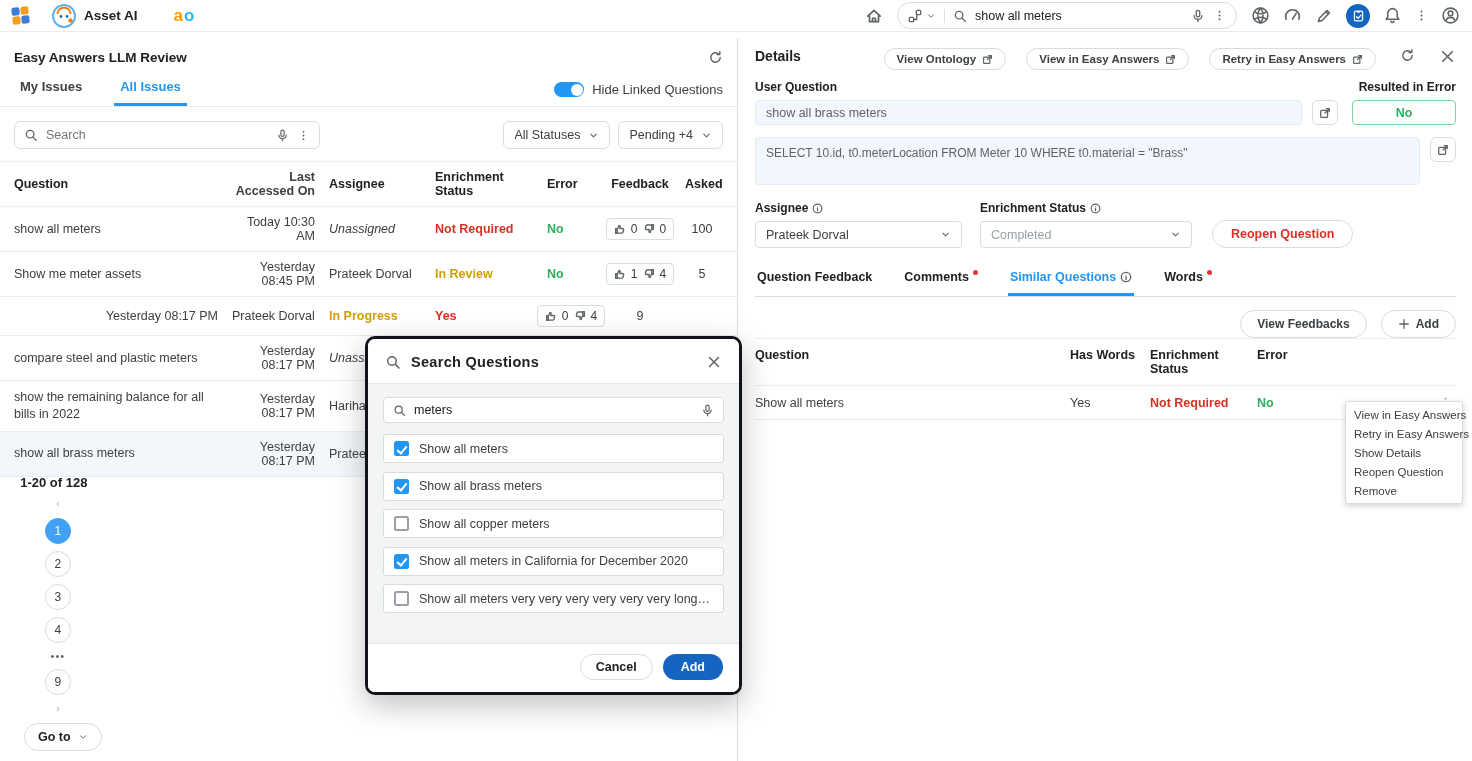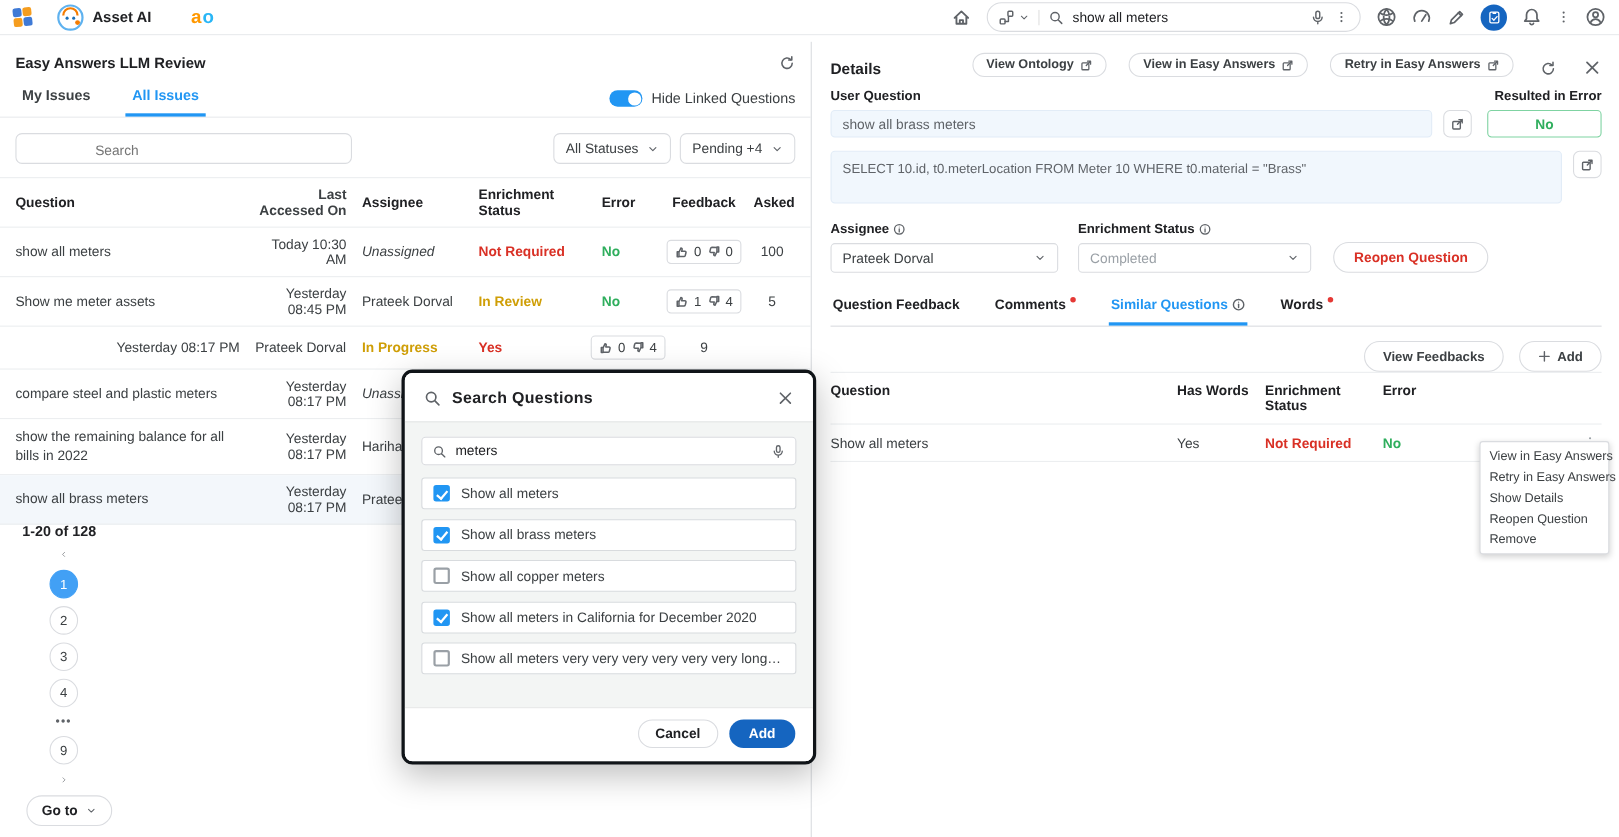--- a/index.html
+++ b/index.html
@@ -36,21 +36,21 @@
   .lp-head { display:flex; align-items:center; padding:12px 14px 4px 14px; }
   .lp-title { font-weight:700; font-size:13.5px; color:#202124; }
   .lp-refresh { margin-left:auto; cursor:pointer; }
   .lp-tabsrow { display:flex; align-items:flex-end; padding:0 14px; border-bottom:1px solid #e8eaed; }
   .lp-tab { font-weight:700; font-size:13px; color:#3c4043; padding:10px 6px 9px 6px; margin-right:26px; border-bottom:3px solid transparent; cursor:pointer; }
   .lp-tab.active { color:#2196f3; border-bottom-color:#2196f3; }
   .lp-toggle-wrap { margin-left:auto; display:flex; align-items:center; gap:8px; padding-bottom:9px; }
   .toggle { width:30px; height:15px; border-radius:8px; background:#2196f3; position:relative; cursor:pointer; }
   .toggle::after { content:""; position:absolute; right:1.5px; top:1.5px; width:12px; height:12px; border-radius:50%; background:#fff; }
   .lp-filterrow { display:flex; align-items:center; padding:14px 14px 12px 14px; gap:8px; }
-  .lp-search { display:flex; align-items:center; gap:8px; width:306px; height:28px; border:1px solid #dadce0; border-radius:6px; padding:0 9px;flex-direction:column; }
+  .lp-search { display:flex; align-items:center; gap:8px; width:306px; height:28px; border:1px solid #dadce0; border-radius:6px; padding:0 9px; }
   .lp-search input { border:none; outline:none; flex:1; font-size:12.5px; color:#5f6368; font-family:inherit; }
   .dd { display:flex; align-items:center; gap:8px; border:1px solid #dadce0; border-radius:6px; height:28px; padding:0 10px; font-size:12.5px; color:#3c4043; cursor:pointer; white-space:nowrap; }
   .lp-dds { margin-left:auto; display:flex; gap:8px; }
 
   .tbl { width:100%; }
   .trow { display:grid; grid-template-columns:218px 97px 106px 112px 52px 86px 1fr; padding:0 14px; align-items:center; border-bottom:1px solid #eceef0; }
   .thead { border-top:1px solid #eceef0; font-weight:700; color:#202124; font-size:12.5px; }
   .thead > div { padding:9px 4px 9px 0; }
   .trow > div { padding:8px 4px 8px 0; font-size:12.5px; }
   .c-date { text-align:right; padding-right:14px !important; color:#3c4043; }
@@ -67,21 +67,21 @@
 
   .lp-pagination { position:absolute; left:14px; bottom:10px; display:flex; align-items:center; gap:7px;flex-direction:column; }
   .pg-summary { font-weight:700; color:#202124; margin-right:8px; }
   .pg-circle { width:26px; height:26px; border-radius:50%; border:1px solid #dadce0; display:flex; align-items:center; justify-content:center; font-size:12px; color:#3c4043; cursor:pointer; background:#fff; }
   .pg-circle.active { background:#42a0f5; color:#fff; border-color:#42a0f5; }
   .pg-ellipsis { width:22px; text-align:center; color:#5f6368; letter-spacing:1px; font-size:11px; }
   .pg-nav { padding:0 4px; cursor:pointer; }
   .pg-goto { display:flex; align-items:center; gap:7px; border:1px solid #dadce0; border-radius:15px; height:28px; padding:0 13px; font-weight:700; font-size:12.5px; color:#202124; margin-left:10px; cursor:pointer; }
 
   
-  .dt-head { display:flex; align-items:flex-end; gap:20px; }
+  .dt-head { display:flex; align-items:flex-start; gap:20px; }
   .dt-title { font-weight:700; font-size:14px; color:#202124; margin-right:auto; }
   .pill { display:inline-flex; align-items:center; gap:6px; border:1px solid #dadce0; border-radius:14px; padding:4px 12px; font-weight:700; font-size:11.5px; color:#3c4043; background:#fff; cursor:pointer; white-space:nowrap; }
   .dt-icobtn { cursor:pointer; margin-left:4px; }
 
   .uq-row { display:flex; gap:14px; margin-top:10px; }
   .uq-left { flex:1; }
   .fld-label { font-weight:700; font-size:12px; color:#202124; margin-bottom:6px; display:flex; align-items:center; gap:4px; }
   .uq-inputrow { display:flex; gap:10px; align-items:center; }
   .blue-input { flex:1; height:25px; background:#f1f7fd; border:1px solid #e2ecf7; border-radius:4px; padding:0 10px; font-size:12.5px; color:#5f6368; font-family:inherit; outline:none; }
   .sq-btn { width:26px; height:25px; border:1px solid #dadce0; border-radius:6px; background:#fff; display:flex; align-items:center; justify-content:center; cursor:pointer; }

